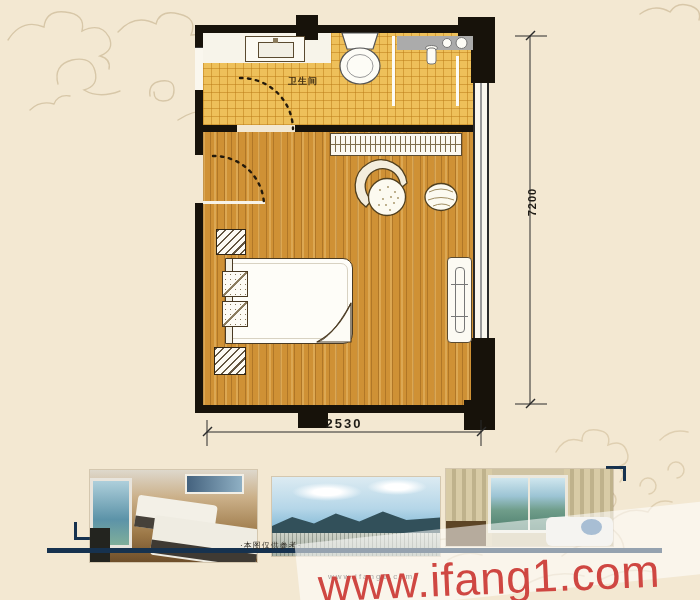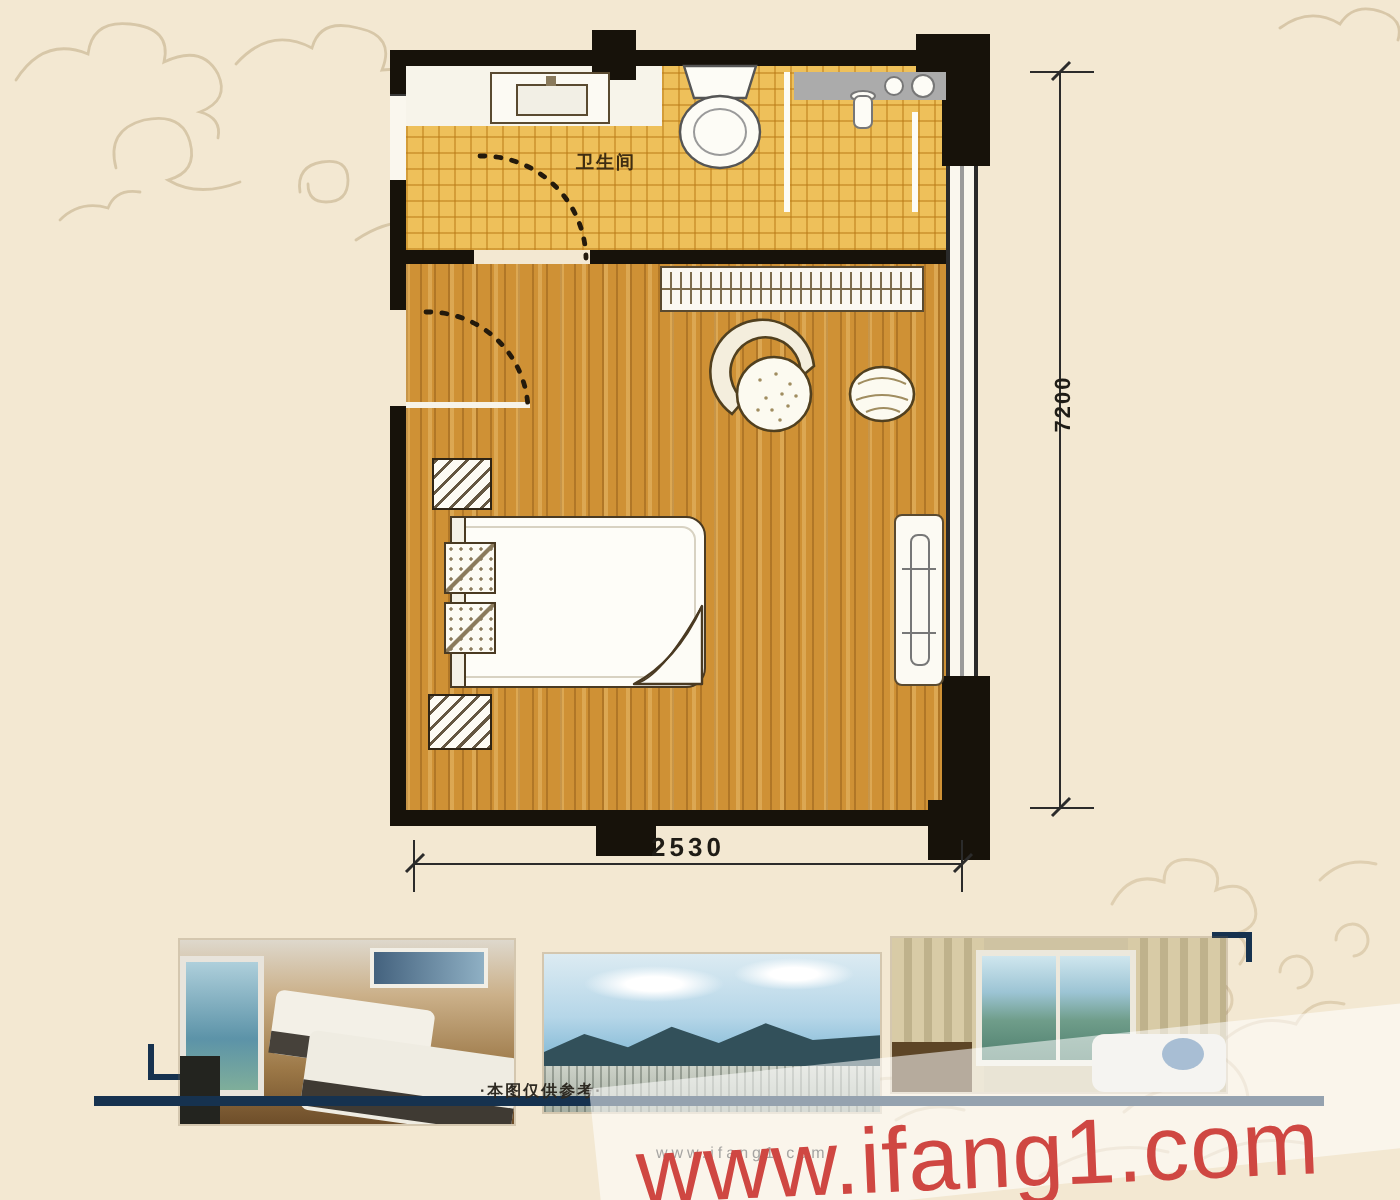--- a/index.html
+++ b/index.html
@@ -192,21 +192,21 @@
     <div class="abs" style="left:42px;top:6px;width:80px;height:58px;border:3px solid #ece8dc;box-sizing:border-box;background:linear-gradient(180deg,#cfe6ee 0%,#9cc4d4 35%,#6f9d8a 62%,#4f7f6e 100%);">
       <div class="abs" style="left:50%;top:0;width:2px;height:100%;background:#ece8dc;"></div>
     </div>
     <div class="abs" style="left:0;top:52px;width:40px;height:25px;background:#5d4526;"></div>
     <div class="abs" style="left:100px;top:48px;width:67px;height:29px;background:#e8e6df;border-radius:6px;"></div>
     <div class="abs" style="left:135px;top:50px;width:21px;height:16px;background:#3f6fa0;border-radius:50%;"></div>
   </div>
 
   <div class="abs navy" style="left:47px;top:548px;width:615px;height:5px;"></div>
 
-  <div class="abs" style="left:240px;top:540px;font-size:8px;font-weight:bold;color:#2e2a22;letter-spacing:1px;z-index:6;">·本图仅供参考·</div>
+  <div class="abs" style="left:240px;top:540px;font-size:8px;font-weight:normal;color:#2e2a22;letter-spacing:1px;z-index:6;">·本图仅供参考·</div>
 
   <div class="abs" style="left:302px;top:544px;width:430px;height:72px;background:rgba(255,255,255,0.55);transform:rotate(-6deg);transform-origin:0 100%;z-index:8;"></div>
 
   <div class="abs" style="left:328px;top:572px;font-size:8px;color:#8a8a8a;opacity:.75;letter-spacing:2px;z-index:9;">www.ifang1.com</div>
 
   <div class="abs" style="left:318px;top:551px;font-size:46px;color:#cf4742;transform:rotate(-2.5deg);letter-spacing:0.5px;z-index:9;white-space:nowrap;">www.ifang1.com</div>
 
 </div>
 
 </body></html>

